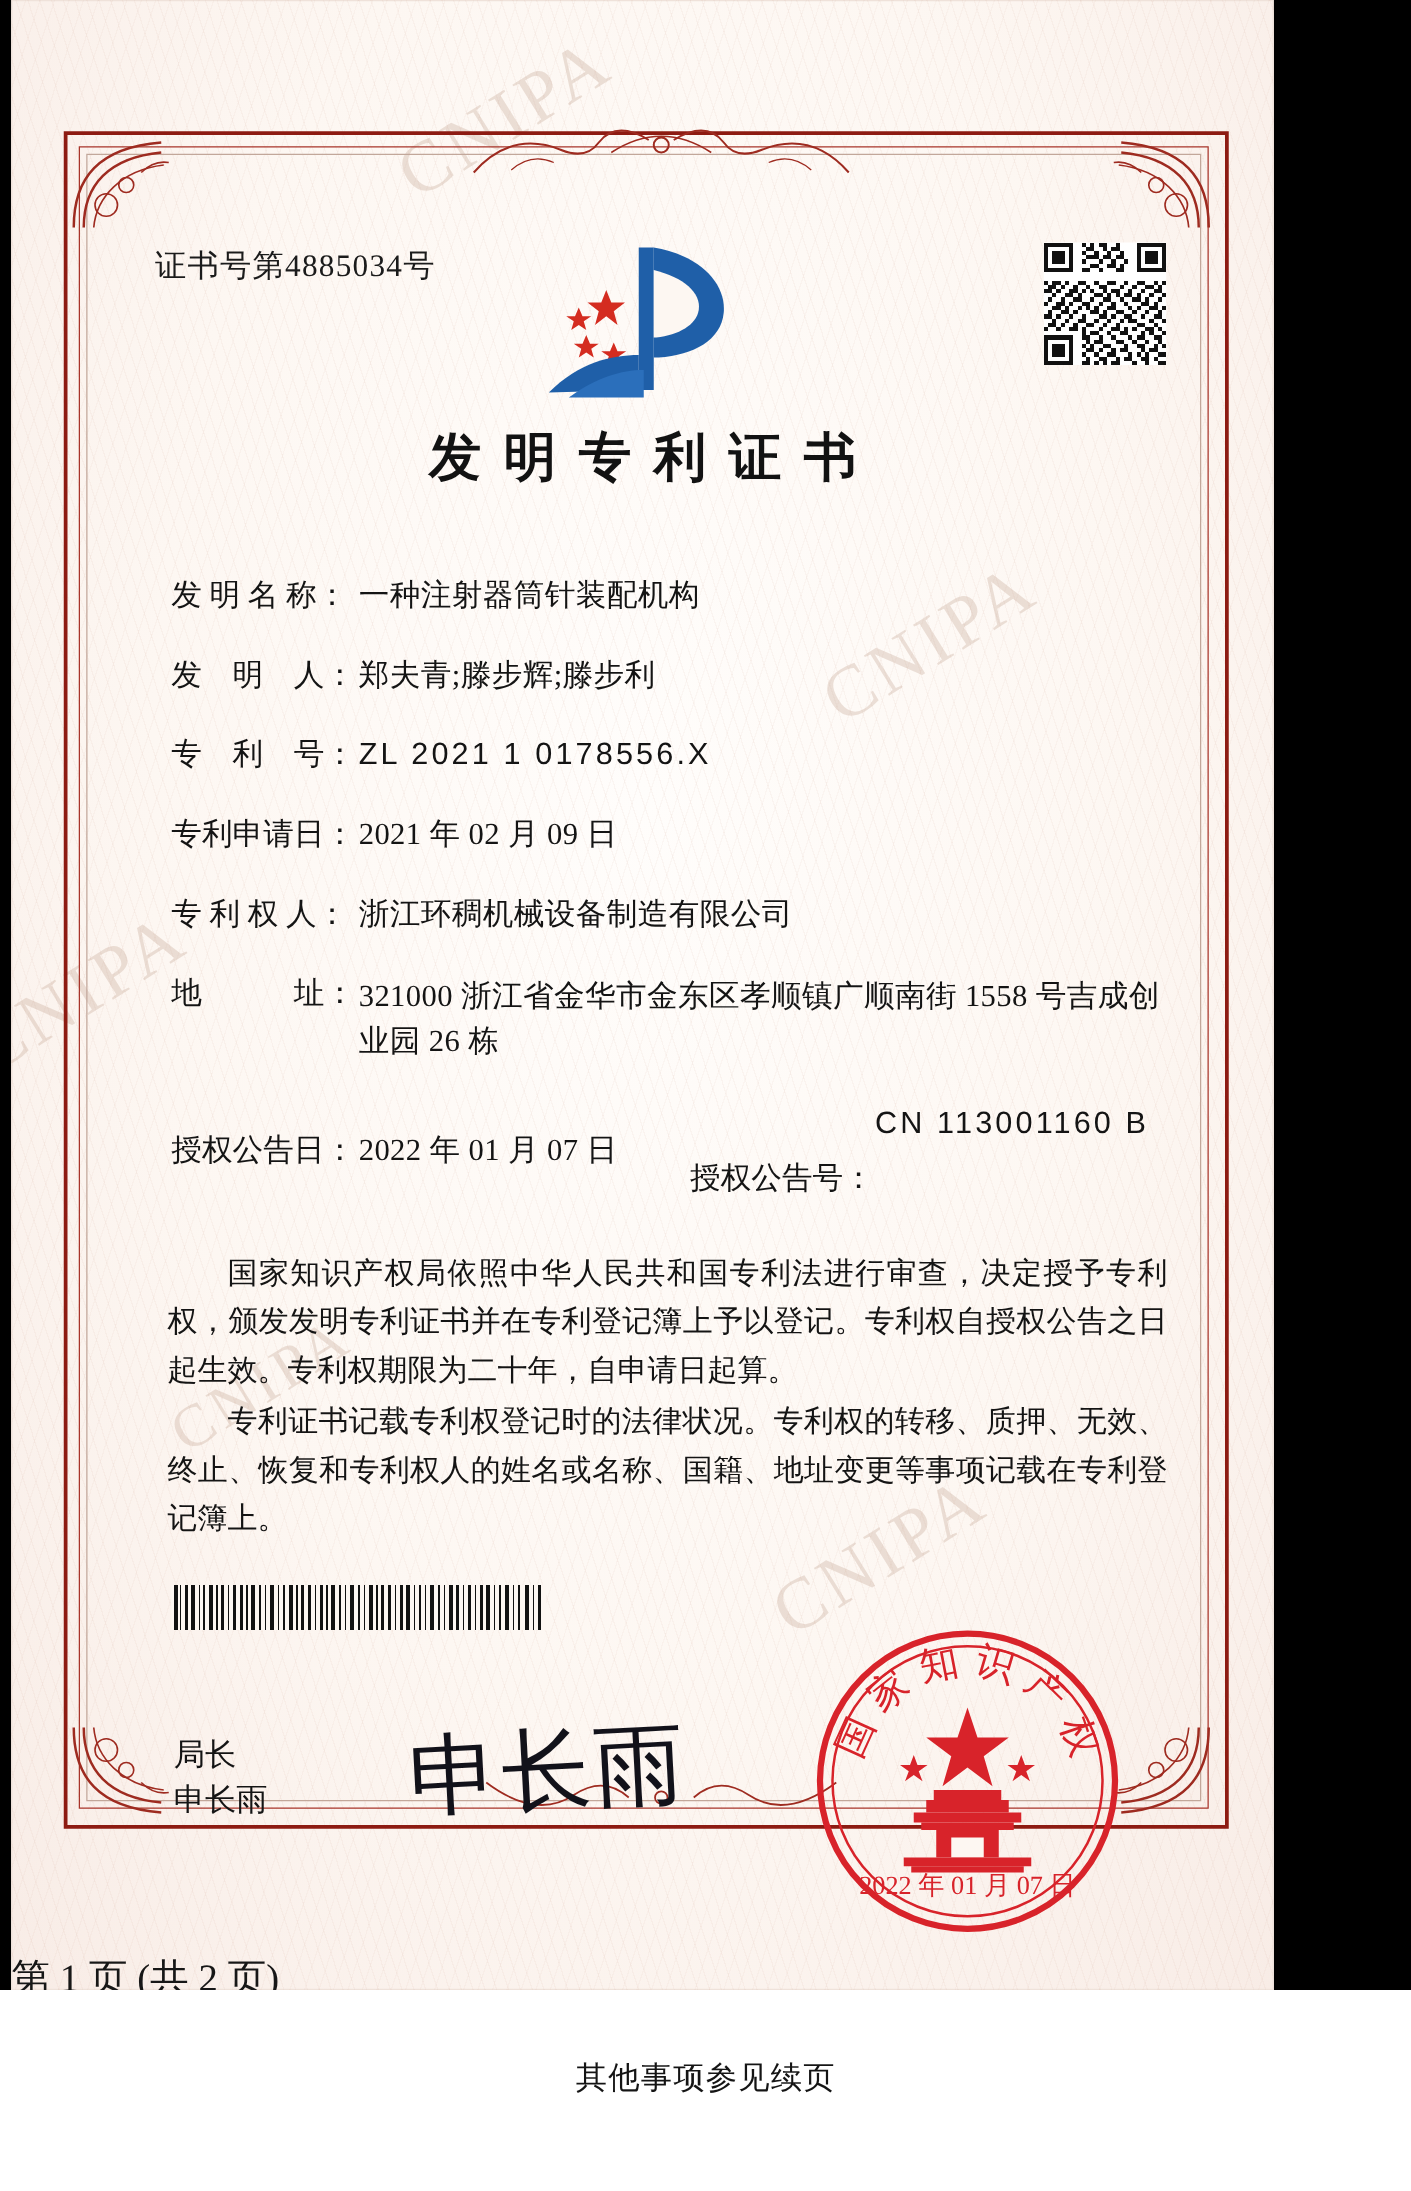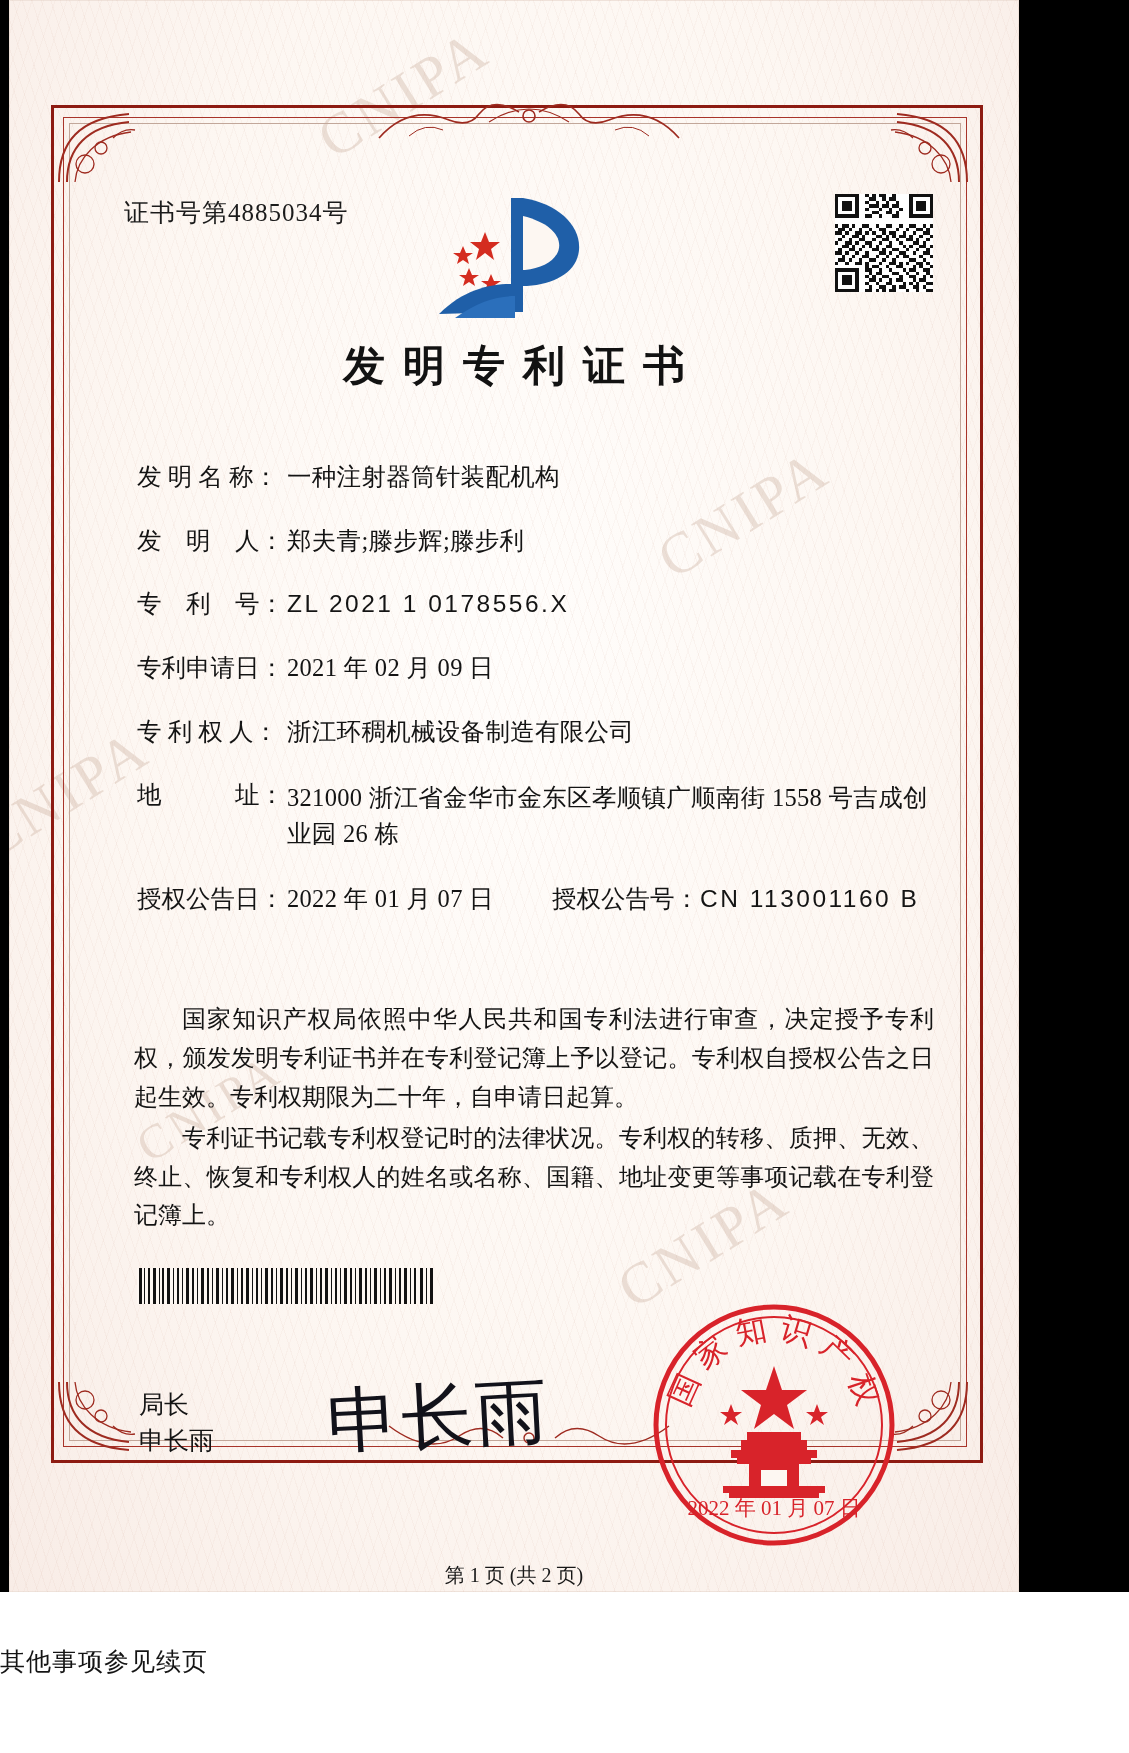--- a/index.html
+++ b/index.html
@@ -191,21 +191,21 @@
   }
   .val.addr { line-height: 1.45; }
 
   .row-dual {
     display: flex;
     align-items: center;
     margin-bottom: 14px;
   }
   .dual-left { width: 415px; display: flex; }
   .dual-right { display: flex; }
-  .dual-right .lab { width: 148px; flex: 0 0 148px; }
+  .dual-right .lab { width: 148px; flex: 0 0 148px; margin-top: 44px; }
 
   .body-text {
     position: absolute;
     left: 125px;
     top: 1000px;
     width: 800px;
     font-size: 24px;
     line-height: 1.62;
     color: #141414;
     text-align: justify;
@@ -247,29 +247,29 @@
     right: 120px;
     top: 1300px;
     width: 250px;
     height: 250px;
   }
 
   .page-no {
     position: absolute;
     left: 0; right: 0;
     top: 1562px;
-    text-align: center;
-    font-size: 20px;
+    font-size: 31px;
     color: #171717;
   }
 
   .footer-note {
     position: absolute;
     left: 0; right: 0;
     top: 1645px;
+    text-align: center;
     font-size: 25px;
     color: #141414;
     letter-spacing: 1px;
   }
 
   .black-band-top {
     position: absolute;
     left: 0; top: 0; width: 1129px; height: 8px;
     background: #000;
   }

